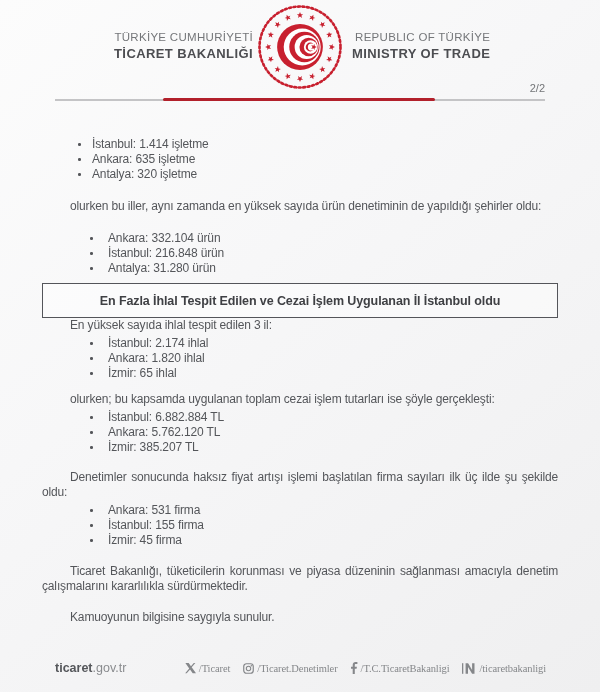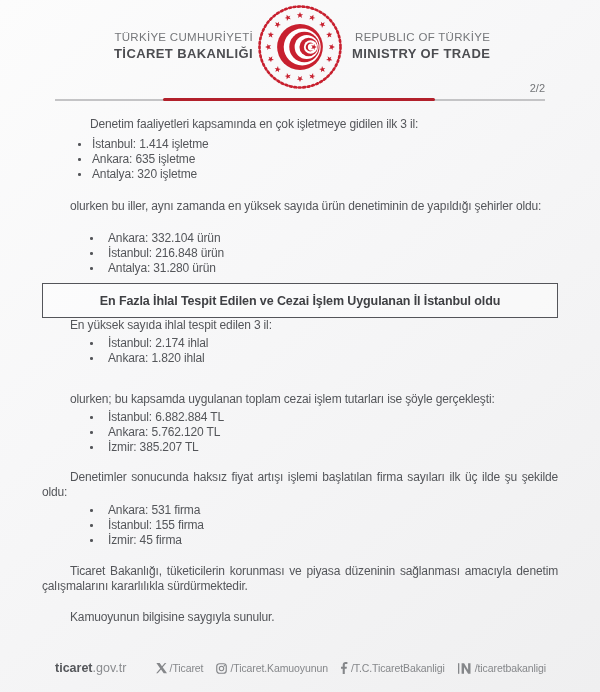--- a/index.html
+++ b/index.html
@@ -31,21 +31,21 @@
   .grp2 .dot { left:30px; }
   
   .hbox { position:absolute; left:42px; top:283px; width:516px; height:35px;
           border:1.5px solid #54555a; background:rgba(255,255,255,.45);
           display:flex; align-items:center; justify-content:center;
           font-weight:bold; font-size:12.5px; color:#3f4044; letter-spacing:-.1px; }
   
   .site { position:absolute; left:55px; top:661px; font-size:12.5px; color:#8a8c8f; }
   .site .b { font-weight:bold; color:#55575b; }
   .social { position:absolute; right:54px; top:662px; display:flex; align-items:center; gap:13px; }
-  .soc { display:flex; align-items:center; gap:3px; color:#85878a; font-size:10.5px; letter-spacing:-.1px; }
+  .soc { display:flex; align-items:center; gap:3px; color:#85878a; font-size:10.5px; letter-spacing:-.1px;font-family:Liberation Serif, serif; }
   .soc svg { display:block; }
 </style>
 </head>
 <body>
 
 <div class="page">
 
   <div class="hdrL">
     <div class="hl1">TÜRKİYE CUMHURİYETİ</div>
     <div class="hl2">TİCARET BAKANLIĞI</div>
@@ -87,21 +87,20 @@
 
   <div class="hdrR">
     <div class="hl1">REPUBLIC OF TÜRKİYE</div>
     <div class="hl2">MINISTRY OF TRADE</div>
   </div>
 
   <div class="pgnum">2/2</div>
   <div class="ruleg"></div>
   <div class="ruler"></div>
 
-  <div class="p ind2" style="top:117px">Denetim faaliyetleri kapsamında en çok işletmeye gidilen ilk 3 il:</div>
 
   <div class="grp" style="top:137px">
     <div class="li"><span class="dot"></span><span>İstanbul: 1.414 işletme</span></div>
     <div class="li"><span class="dot"></span><span>Ankara: 635 işletme</span></div>
     <div class="li"><span class="dot"></span><span>Antalya: 320 işletme</span></div>
   </div>
 
   <div class="p ind just" style="top:199px">olurken bu iller, aynı zamanda en yüksek sayıda ürün denetiminin de yapıldığı şehirler oldu:</div>
 
   <div class="grp grp2" style="top:231px">
@@ -112,20 +111,21 @@
 
   <div class="hbox">
     <span>En Fazla İhlal Tespit Edilen ve Cezai İşlem Uygulanan İl İstanbul oldu</span>
   </div>
 
   <div class="p ind" style="top:318px">En yüksek sayıda ihlal tespit edilen 3 il:</div>
 
   <div class="grp grp2" style="top:336px">
     <div class="li"><span class="dot"></span><span>İstanbul: 2.174 ihlal</span></div>
     <div class="li"><span class="dot"></span><span>Ankara: 1.820 ihlal</span></div>
+    <div class="li"><span class="dot"></span><span>İzmir: 65 ihlal</span></div>
   </div>
 
   <div class="p ind just" style="top:392px">olurken; bu kapsamda uygulanan toplam cezai işlem tutarları ise şöyle gerçekleşti:</div>
 
   <div class="grp grp2" style="top:410px">
     <div class="li"><span class="dot"></span><span>İstanbul: 6.882.884 TL</span></div>
     <div class="li"><span class="dot"></span><span>Ankara: 5.762.120 TL</span></div>
     <div class="li"><span class="dot"></span><span>İzmir: 385.207 TL</span></div>
   </div>
 
@@ -151,21 +151,21 @@
         <path d="M0.4,0 H4 L6.5,3.5 9.6,0 H11.3 L7.3,4.5 12,11.2 H8.4 L5.5,7.1 1.9,11.2 H0.2 L4.6,6.1 Z"></path>
       </svg>
       <span>/Ticaret</span>
     </div>
     <div class="soc">
       <svg width="11" height="11" viewBox="0 0 12 12" fill="none" stroke="#85878a">
         <rect x="0.8" y="0.8" width="10.4" height="10.4" rx="3" stroke-width="1.3"></rect>
         <circle cx="6" cy="6" r="2.4" stroke-width="1.2"></circle>
         <circle cx="9.1" cy="2.9" r="0.8" fill="#85878a" stroke="none"></circle>
       </svg>
-      <span>/Ticaret.Kamuoyunun</span>
+      <span>/Ticaret.Denetimler</span>
     </div>
     <div class="soc">
       <svg width="7" height="12" viewBox="0 0 7 12" fill="#85878a">
         <path d="M4.6,2 H6.4 V0.1 C6.1,0.05 5.3,0 4.5,0 2.8,0 1.7,1.1 1.7,3 V4.7 H0 V6.8 H1.7 V12 H3.8 V6.8 H5.6 L5.9,4.7 H3.8 V3.2 C3.8,2.4 4,2 4.6,2 Z"></path>
       </svg>
       <span>/T.C.TicaretBakanligi</span>
     </div>
     <div class="soc">
       <svg width="14" height="11" viewBox="0 0 14 11" fill="#85878a">
         <rect x="0" y="0.2" width="1.3" height="10.6"></rect>

